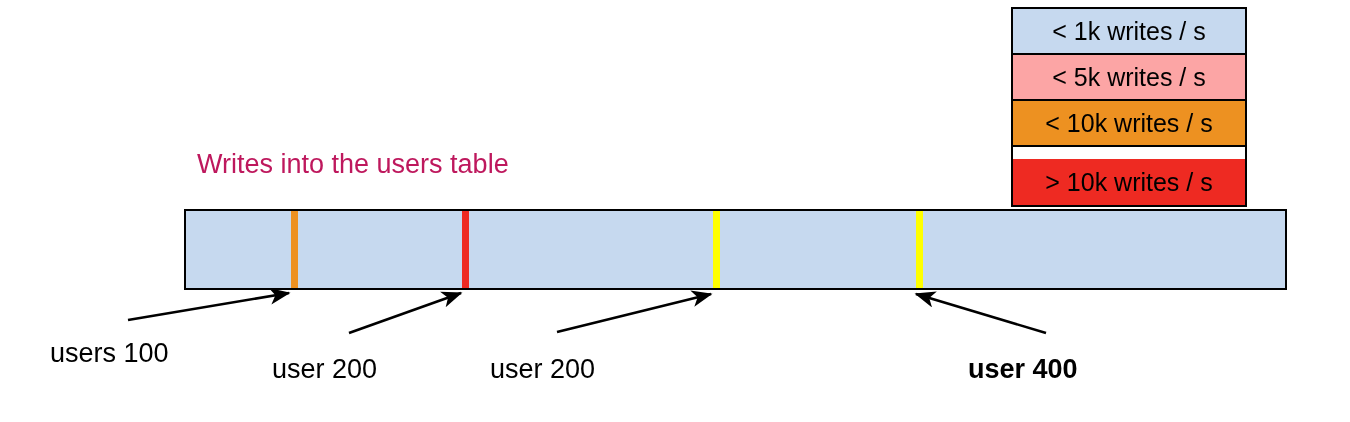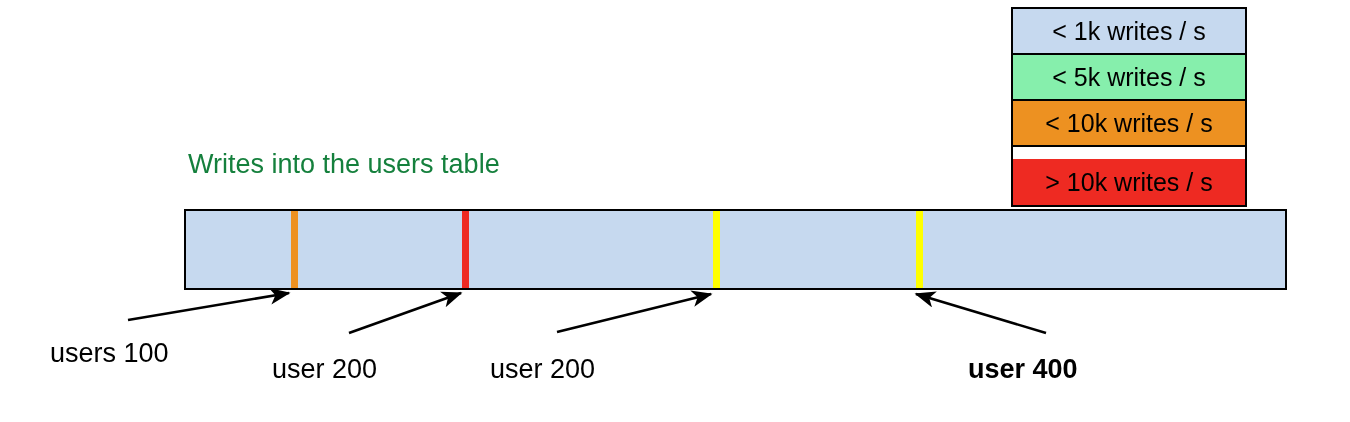--- a/index.html
+++ b/index.html
@@ -40,24 +40,24 @@
     white-space: nowrap;
   }
   .legend-row:last-child {
     border-bottom: none;
     margin-top: 12px;
   }
 
   
   .chart-title {
     position: absolute;
-    left: 188px;
+    left: 197px;
     top: 149px;
     font-size: 27px;
-    color: #15803d;
+    color: #be185d;
     white-space: nowrap;
   }
 
   
   .bar {
     position: absolute;
     left: 184px;
     top: 209px;
     width: 1103px;
     height: 81px;
@@ -90,21 +90,21 @@
 </style>
 </head>
 <body>
 
 <div id="canvas">
 
   <div class="legend">
     <div class="legend-row" style="background:#c6d9ef;">
       <span>&lt; 1k writes / s</span>
     </div>
-    <div class="legend-row" style="background:#86efac;align-items:center;">
+    <div class="legend-row" style="background:#fca5a5;align-items:center;">
       <span>&lt; 5k writes / s</span>
     </div>
     <div class="legend-row" style="background:#ed9121;text-align:center;">
       <span>&lt; 10k writes / s</span>
     </div>
     <div class="legend-row" style="background:#ee2a22;">
       <span>&gt; 10k writes / s</span>
     </div>
   </div>
 

